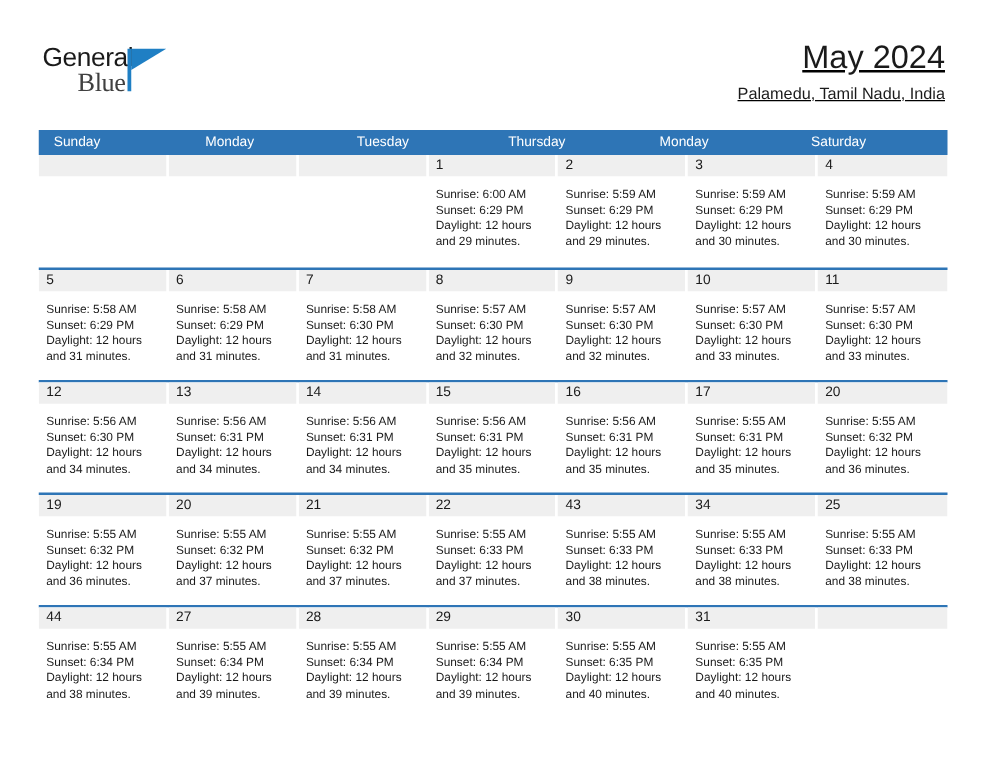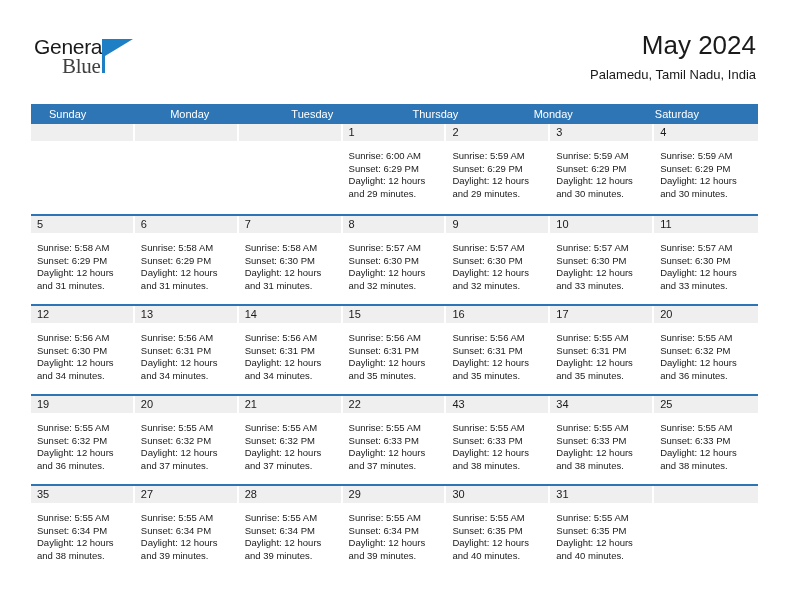--- a/index.html
+++ b/index.html
@@ -72,20 +72,21 @@
     width: 3px;
     height: 34px;
     background: #1f7fc4;
   }
 
   .title-block {
     position: absolute;
     right: 36px;
     top: 30px;
     text-align: right;
+    text-decoration: underline;
   }
   .cal-title {
     font-size: 26px;
     color: #1a1a1a;
     line-height: 30px;
     white-space: nowrap;
   }
   .cal-subtitle {
     margin-top: 7px;
     font-size: 13px;
@@ -105,21 +106,21 @@
     display: flex;
     width: 727px;
     height: 20px;
     background: #2e75b6;
   }
   .dow-cell {
     flex: 1 1 0;
     font-size: 11px;
     color: #ffffff;
     line-height: 20px;
-    padding-left: 18px;
+    padding-left: 12px;
     box-sizing: border-box;
     overflow: hidden;
     white-space: nowrap;
   }
 
   .week-row {
     position: relative;
     width: 727px;
     height: 90px;
     border-top: 2px solid #2e75b6;
@@ -510,21 +511,21 @@
               <div>Sunrise: 5:55 AM</div>
               <div>Sunset: 6:33 PM</div>
               <div>Daylight: 12 hours</div>
               <div>and 38 minutes.</div>
             </div>
           </div>
         </div>
         <div class="week-row">
           <div class="day-cell">
             <div class="daynum-band">
-              <div class="daynum">35</div>
+              <div class="daynum">44</div>
             </div>
             <div class="day-info">
               <div>Sunrise: 5:55 AM</div>
               <div>Sunset: 6:34 PM</div>
               <div>Daylight: 12 hours</div>
               <div>and 38 minutes.</div>
             </div>
           </div>
           <div class="day-cell">
             <div class="daynum-band">

